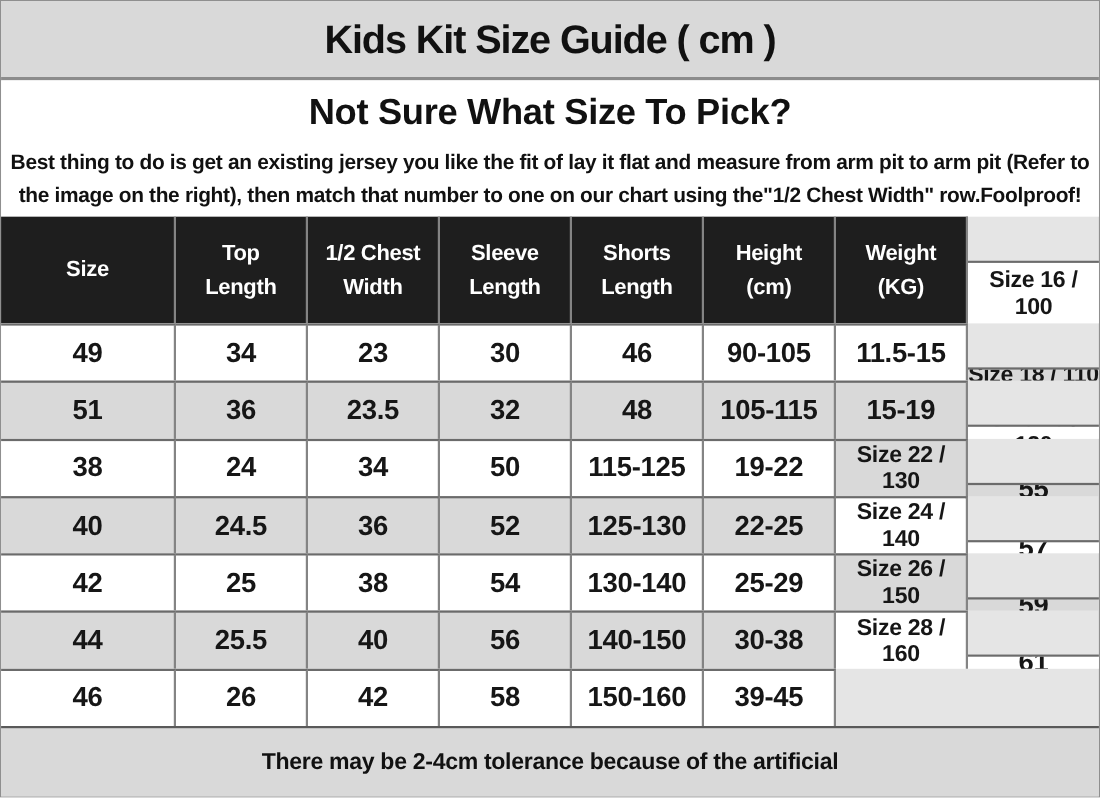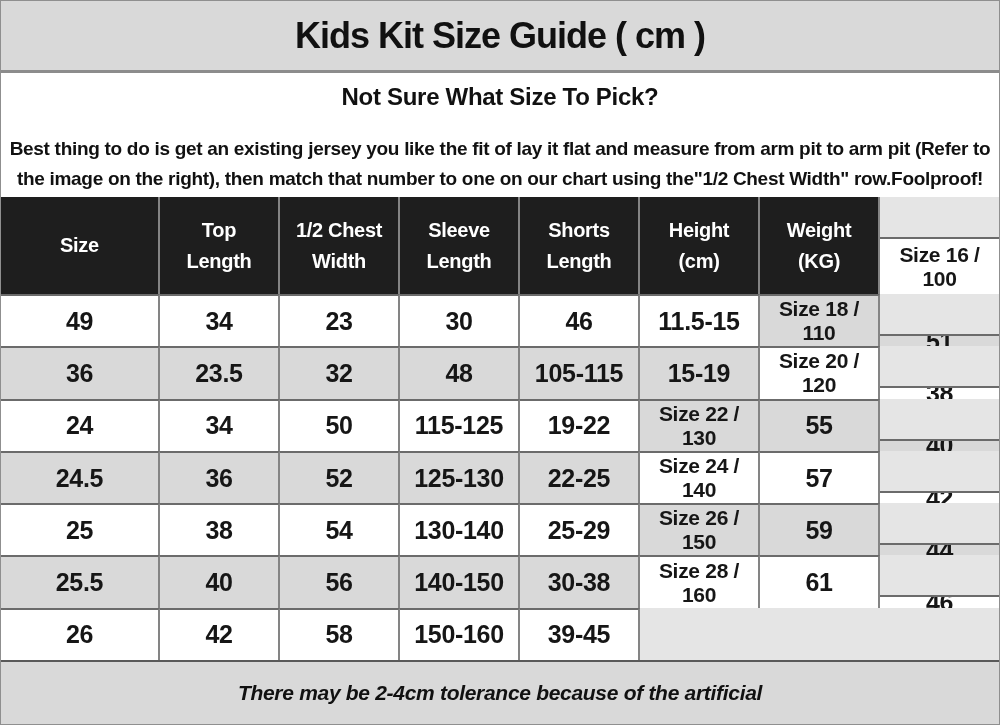--- a/index.html
+++ b/index.html
@@ -36,22 +36,22 @@
   
   .intro {
     height: 124px;
     flex: 0 0 124px;
     background: #ffffff;
     text-align: center;
     padding: 10px 4px 0 4px;
     overflow: hidden;
   }
   .intro h2 {
-    font-size: 24px;
-    margin-bottom: 23px;
+    font-size: 33px;
+    margin-bottom: 13px;
     color: #111111;
   }
   .intro p {
     font-size: 19px;
     line-height: 1.6;
     color: #111111;
   }
   
   .table {
     flex: 0 0 463px;
@@ -84,21 +84,20 @@
   .td.gray { background: #d9d9d9; }
   .td.white { background: #ffffff; }
   
   .footer {
     flex: 1 1 auto;
     background: #d9d9d9;
     border-top: 2px solid #595959;
     display: flex;
     align-items: center;
     justify-content: center;
-    font-style: italic;
   }
   .footer p {
     font-size: 21px;
     color: #111111;
   }
 </style>
 </head>
 <body>
 
 <div class="page">
@@ -125,20 +124,21 @@
       <div class="cell th">Height
 (cm)</div>
       <div class="cell th">Weight
 (KG)</div>
       <div class="cell td white size-col">Size 16 / 100</div>
       <div class="cell td white">49</div>
       <div class="cell td white">34</div>
       <div class="cell td white">23</div>
       <div class="cell td white">30</div>
       <div class="cell td white">46</div>
+      <div class="cell td white">90-105</div>
       <div class="cell td white">11.5-15</div>
       <div class="cell td gray size-col">Size 18 / 110</div>
       <div class="cell td gray">51</div>
       <div class="cell td gray">36</div>
       <div class="cell td gray">23.5</div>
       <div class="cell td gray">32</div>
       <div class="cell td gray">48</div>
       <div class="cell td gray">105-115</div>
       <div class="cell td gray">15-19</div>
       <div class="cell td white size-col">Size 20 / 120</div>

